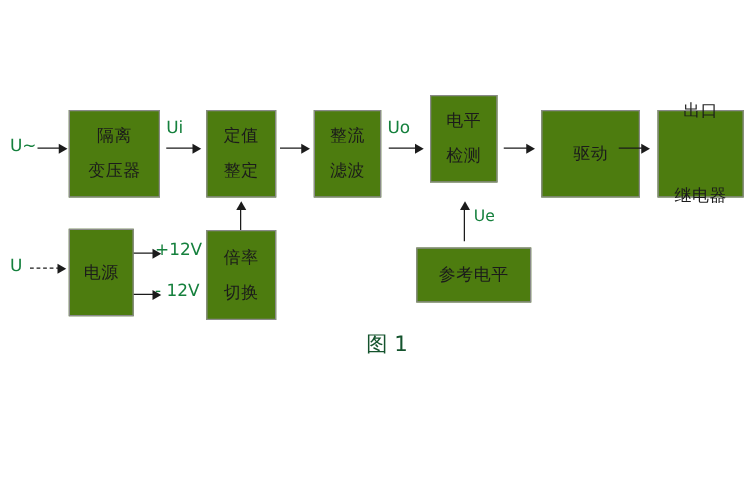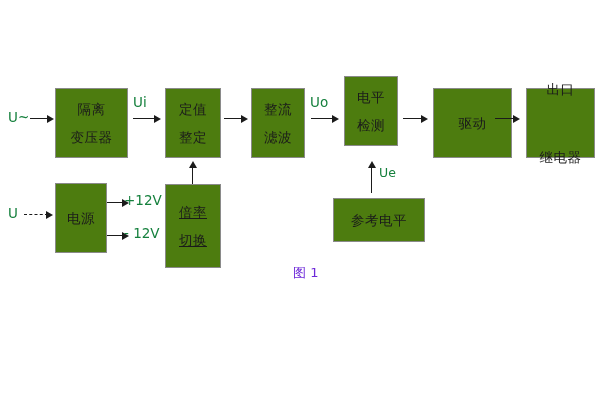--- a/index.html
+++ b/index.html
@@ -105,22 +105,22 @@
     width: 0;
     height: 0;
     border-left: 4px solid transparent;
     border-right: 4px solid transparent;
     border-bottom: 7px solid #1b1b1b;
   }
 
   
   #caption {
     position: absolute;
-    color: #6d28d9;
-    font-size: 13px;
+    color: #14532d;
+    font-size: 17px;
     white-space: nowrap;
   }
 </style>
 </head>
 <body>
 
 <div id="canvas">
 
   <div class="lbl" style="left:8px; top:111px;">U~</div>
   <div class="harrow" style="left:30px; top:114px; width:24px;">
@@ -204,21 +204,21 @@
     <span class="shaft" style="width:16px;"></span>
     <span class="head" style="left:15px;"></span>
   </div>
   <div class="lbl" style="left:124px; top:227px;">- 12V</div>
 
   <div class="varrow" style="left:188px; top:161px; height:23px;">
     <span class="head"></span>
     <span class="shaft"></span>
   </div>
 
-  <div class="block" style="left:165px; top:184px; width:56px; height:84px;text-decoration:underline;">
+  <div class="block" style="left:165px; top:184px; width:56px; height:72px;">
     <span class="ln">倍率</span>
     <span class="ln">切换</span>
   </div>
 
   <div class="varrow" style="left:367px; top:161px; height:32px;">
     <span class="head"></span>
     <span class="shaft"></span>
   </div>
   <div class="lbl small" style="left:379px; top:167px;">Ue</div>
 

